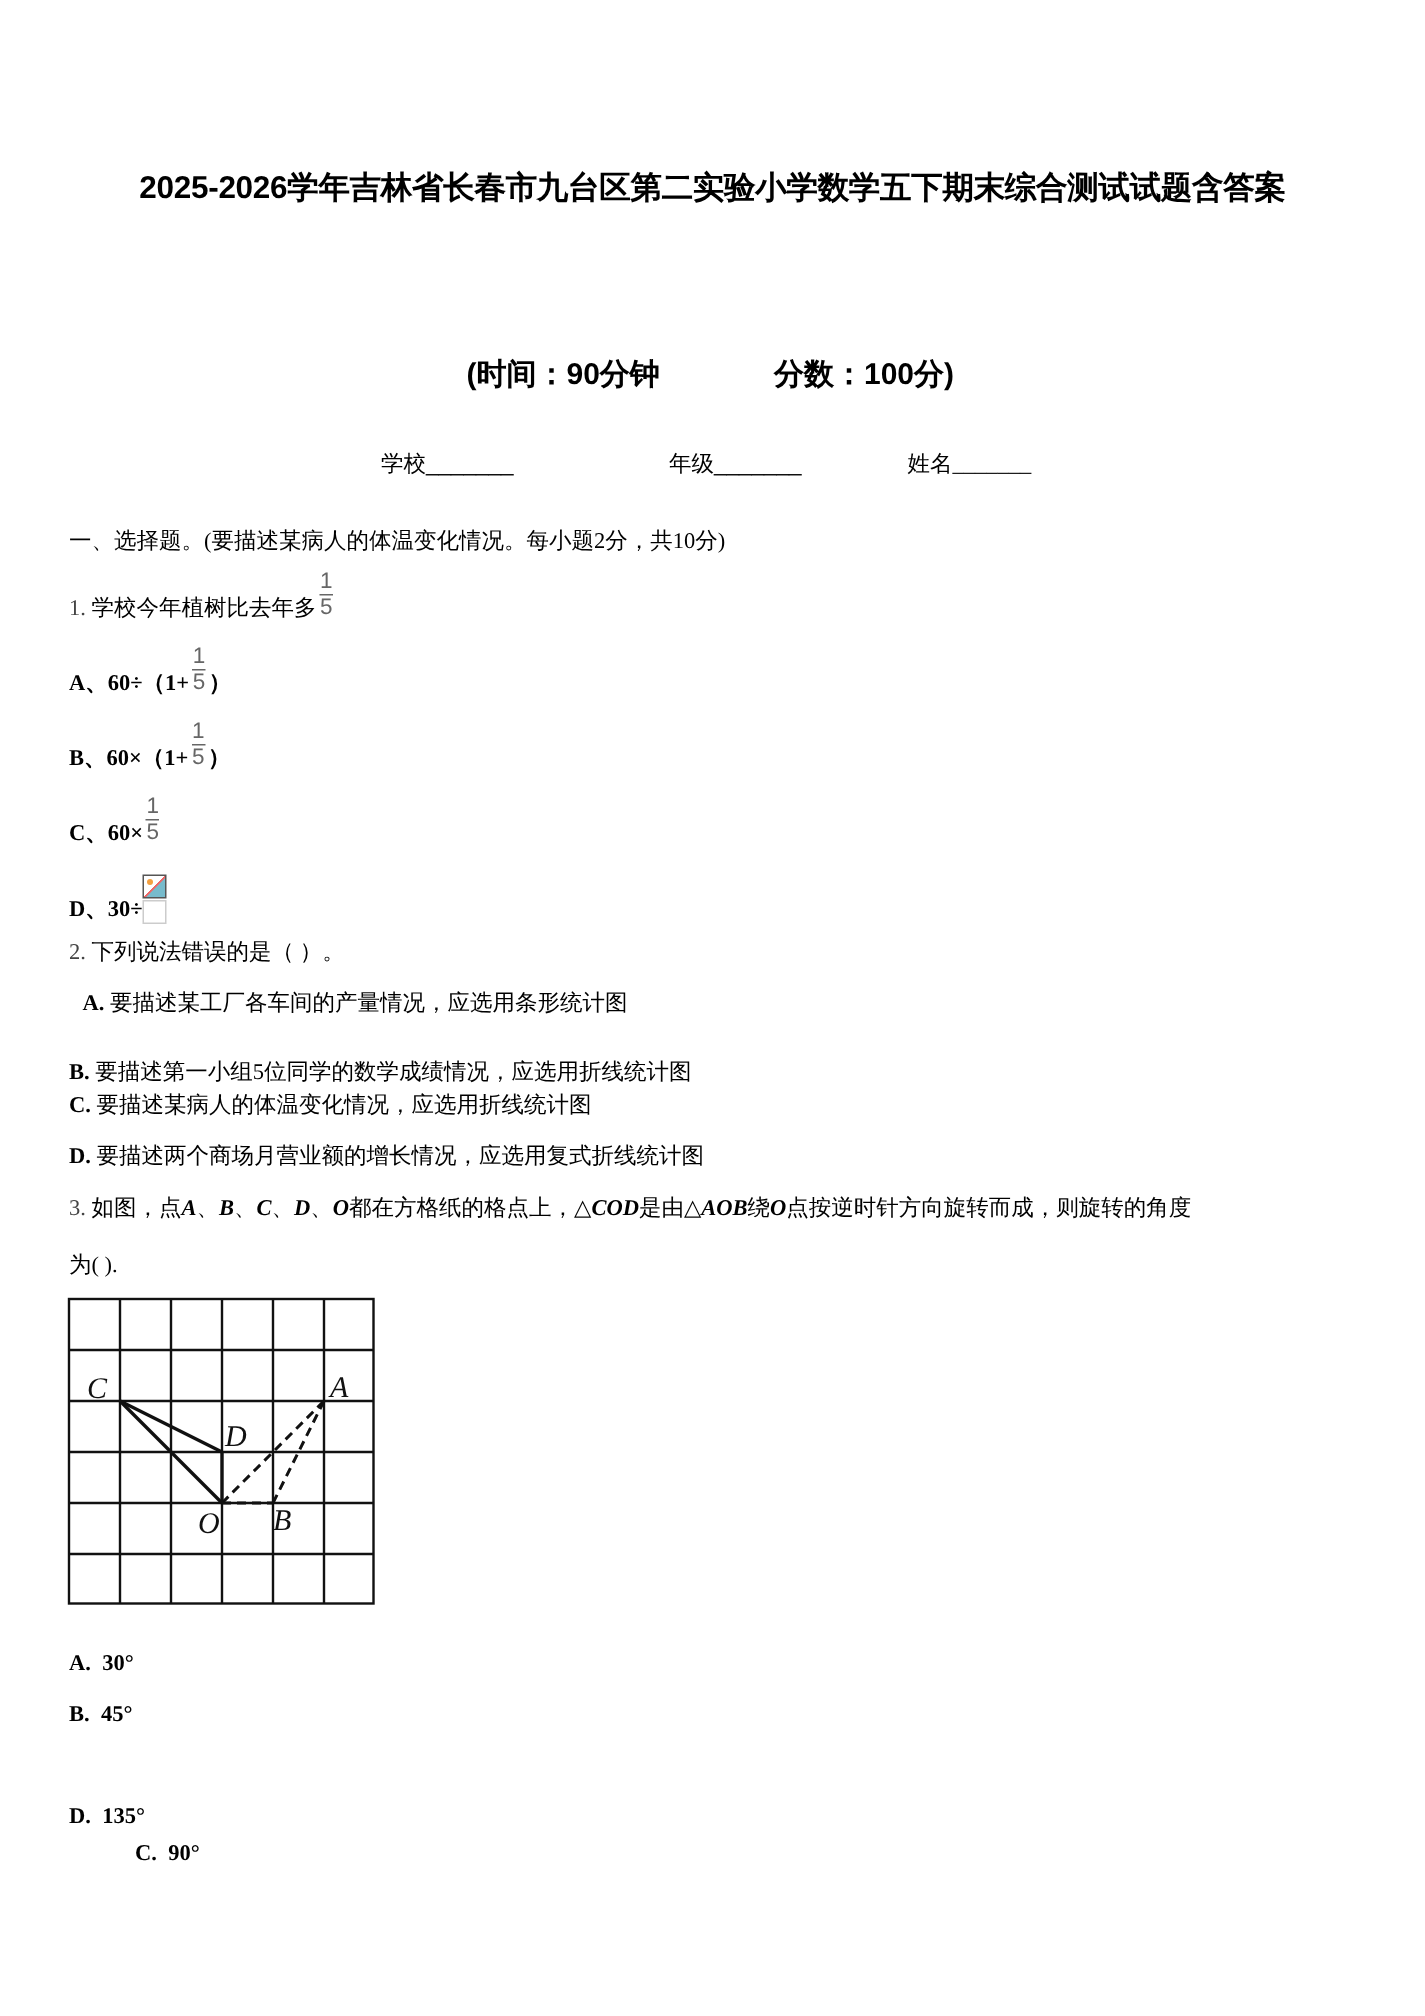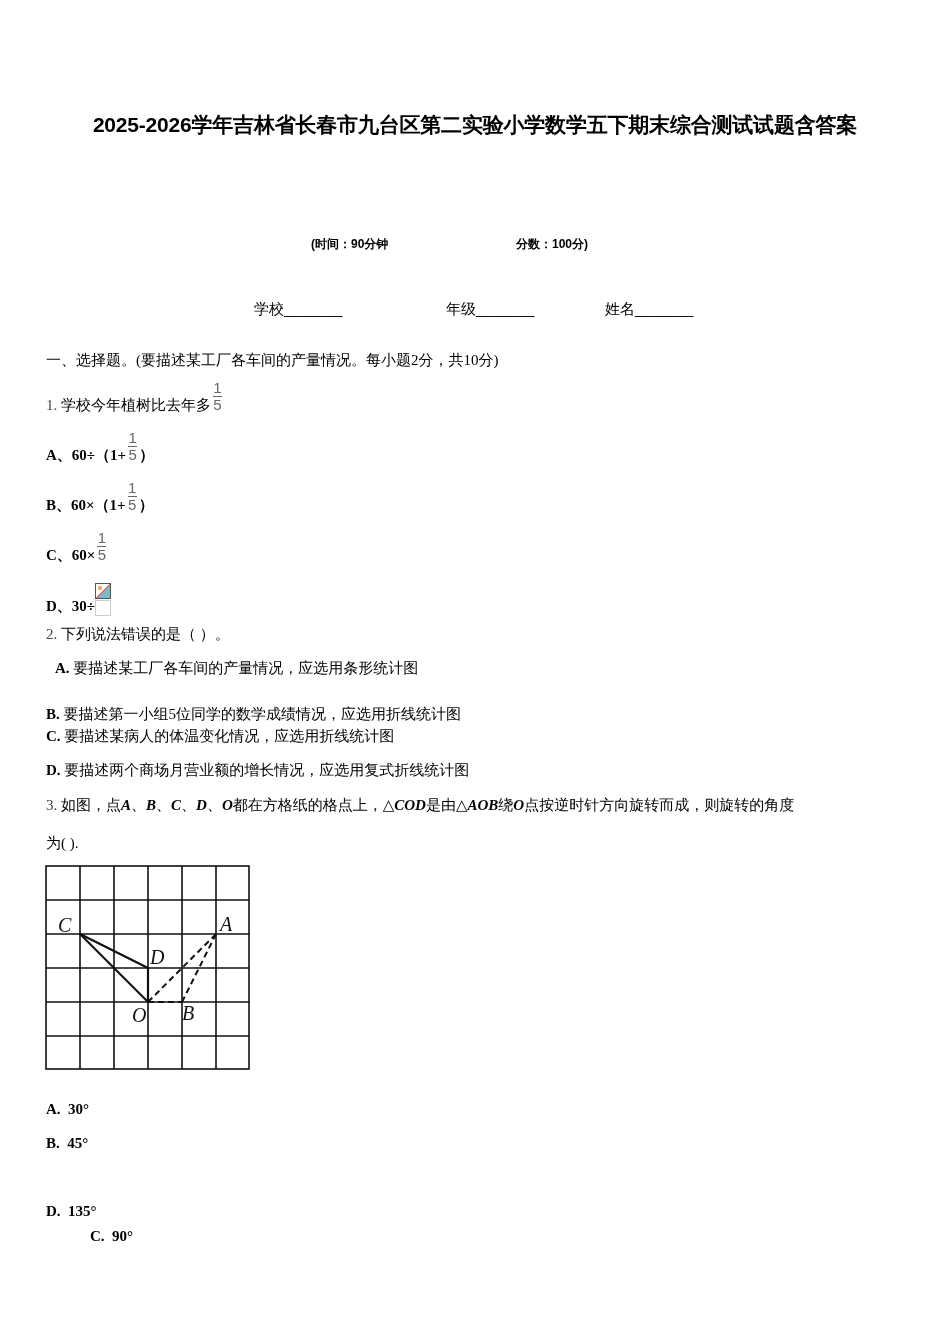--- a/index.html
+++ b/index.html
@@ -1,21 +1,21 @@
 <!DOCTYPE html>
 <html><head>
 <meta charset="utf-8">
 <style>
   html,body{margin:0;padding:0;background:#ffffff;}
   body{width:950px;height:1344px;position:relative;overflow:hidden;color:#000;
        font-family:"Liberation Serif","DejaVu Serif",serif;}
   .abs{position:absolute;white-space:nowrap;}
   .title{left:0;width:950px;top:111px;text-align:center;font-family:"Liberation Sans","DejaVu Sans",sans-serif;
          font-weight:bold;font-size:21px;letter-spacing:-0.2px;}
-  .meta{top:236px;font-family:"Liberation Sans","DejaVu Sans",sans-serif;font-weight:bold;font-size:12px;}
+  .meta{top:236px;font-family:"Liberation Sans","DejaVu Sans",sans-serif;font-weight:bold;font-size:20px;}
   .fields{top:300px;font-family:"Liberation Sans","DejaVu Sans",sans-serif;font-size:15px;}
   .line{font-size:15px;}
   .num{color:#444;font-family:"Liberation Serif",serif;}
   .bold{font-weight:bold;}
   .frac{display:inline-flex;flex-direction:column;align-items:center;vertical-align:middle;
         color:#666;font-family:"Liberation Sans","DejaVu Sans",sans-serif;font-size:15px;line-height:14px;
         position:relative;top:-10px;margin:0 2px;}
   .frac .bar{width:9px;height:1px;background:#666;margin:1px 0;}
   .imgph{display:inline-block;vertical-align:middle;position:relative;top:-8px;width:15px;height:33px;}
   .imgph .top{width:14px;height:14px;border:1px solid #555;background:linear-gradient(135deg,#fff 48%,#e66 50%,#e66 54%,#7bc 56%);position:relative;}
@@ -30,25 +30,25 @@
 
 <div class="abs meta" style="left:311px;">(时间：90分钟</div>
 <div class="abs meta" style="left:516px;">分数：100分)</div>
 
 <div class="abs fields" style="left:254px;">
   <span>学校</span><span>_______</span>
 </div>
 <div class="abs fields" style="left:446px;">
   <span>年级</span><span>_______</span>
 </div>
-<div class="abs fields" style="left:605px;">
+<div class="abs fields" style="left:605px;font-family:Liberation Serif, serif;">
   <span>姓名</span><span>_______</span>
 </div>
 
-<div class="abs line" style="left:46px;top:351px;">一、选择题。(要描述某工厂各车间的产量情况。每小题2分，共10分)</div>
+<div class="abs line" style="left:46px;top:351px;">一、选择题。(要描述某病人的体温变化情况。每小题2分，共10分)</div>
 
 <div class="abs line" style="left:46px;top:391px;">
   <span class="num">1.</span>
   <span>学校今年植树比去年多</span><span class="frac">
       <span>1</span>
       <span class="bar"></span>
       <span>5</span>
     </span>
 </div>
 

